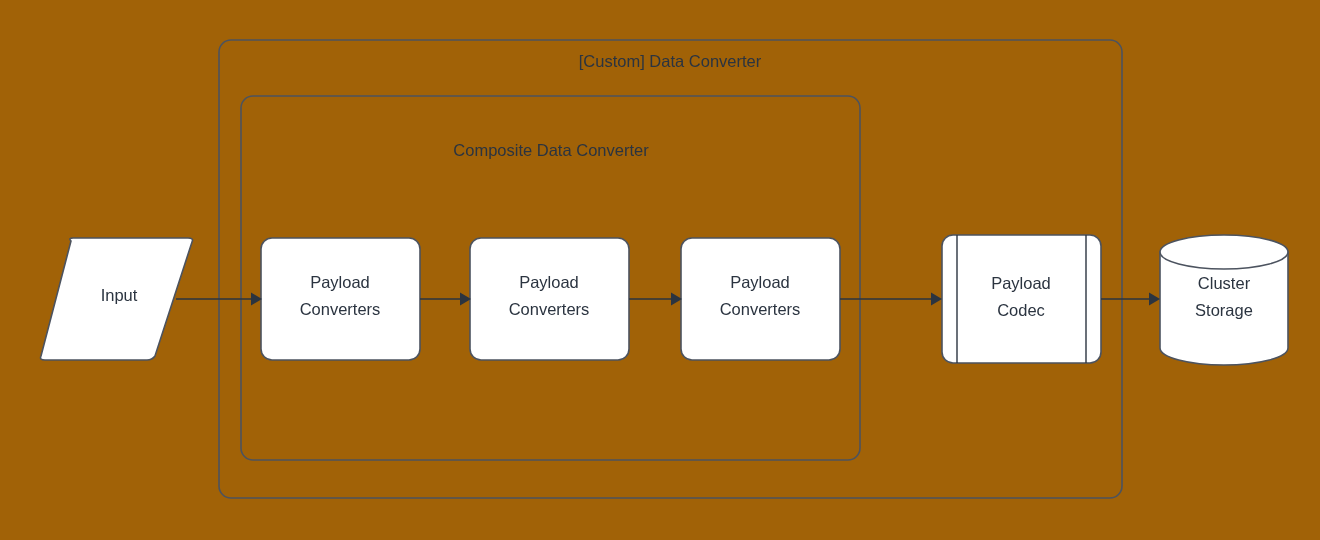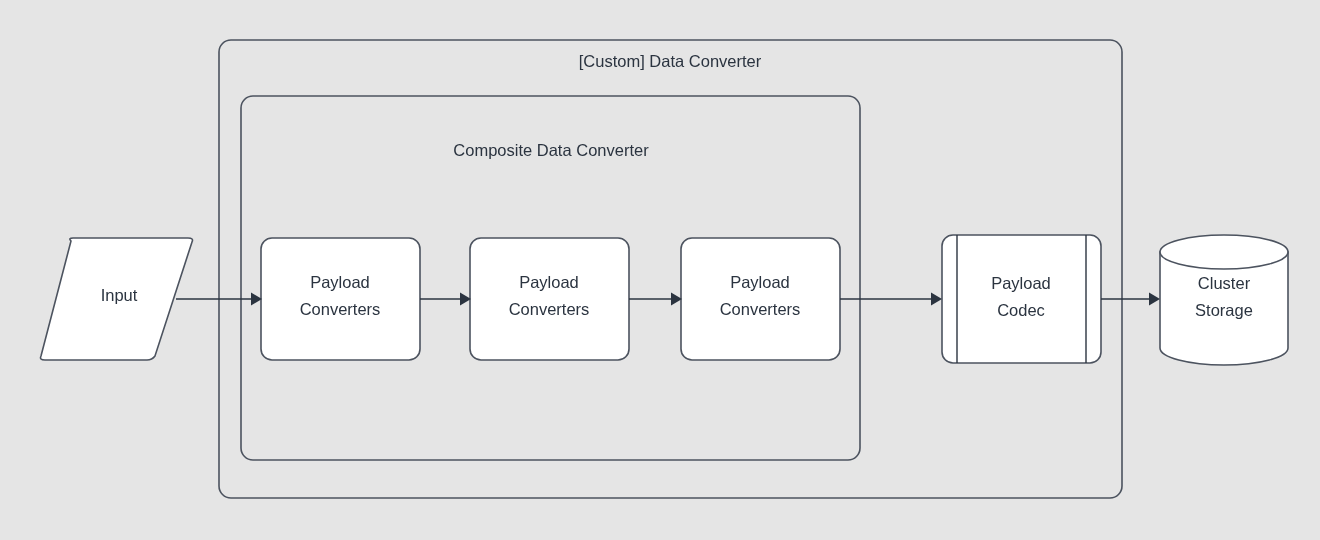--- a/index.html
+++ b/index.html
@@ -7,21 +7,21 @@
     padding: 0;
     background: #ffffff;
   }
   body {
     font-family: "Liberation Sans", sans-serif;
   }
   #canvas {
     position: relative;
     width: 1320px;
     height: 540px;
-    background: #e5e5e5;
+    background: #a16207;
     overflow: hidden;
   }
   #diagram-svg {
     position: absolute;
     left: 0;
     top: 0;
     width: 1320px;
     height: 540px;
     display: block;
   }

